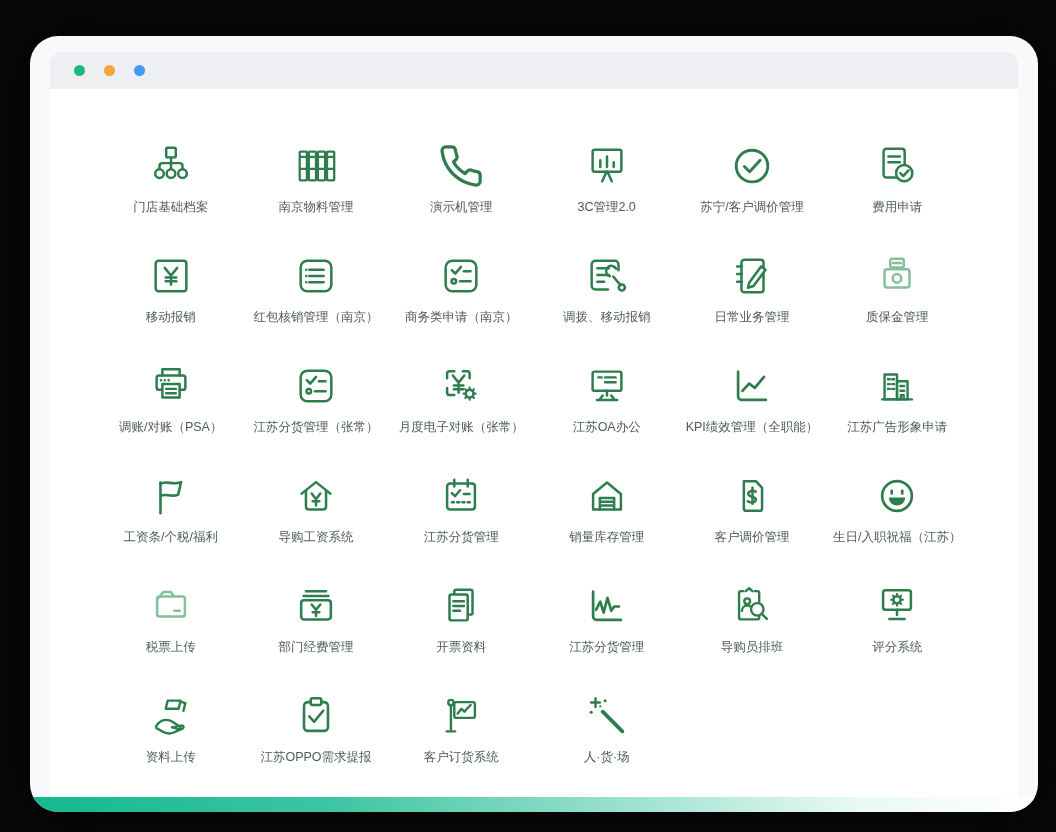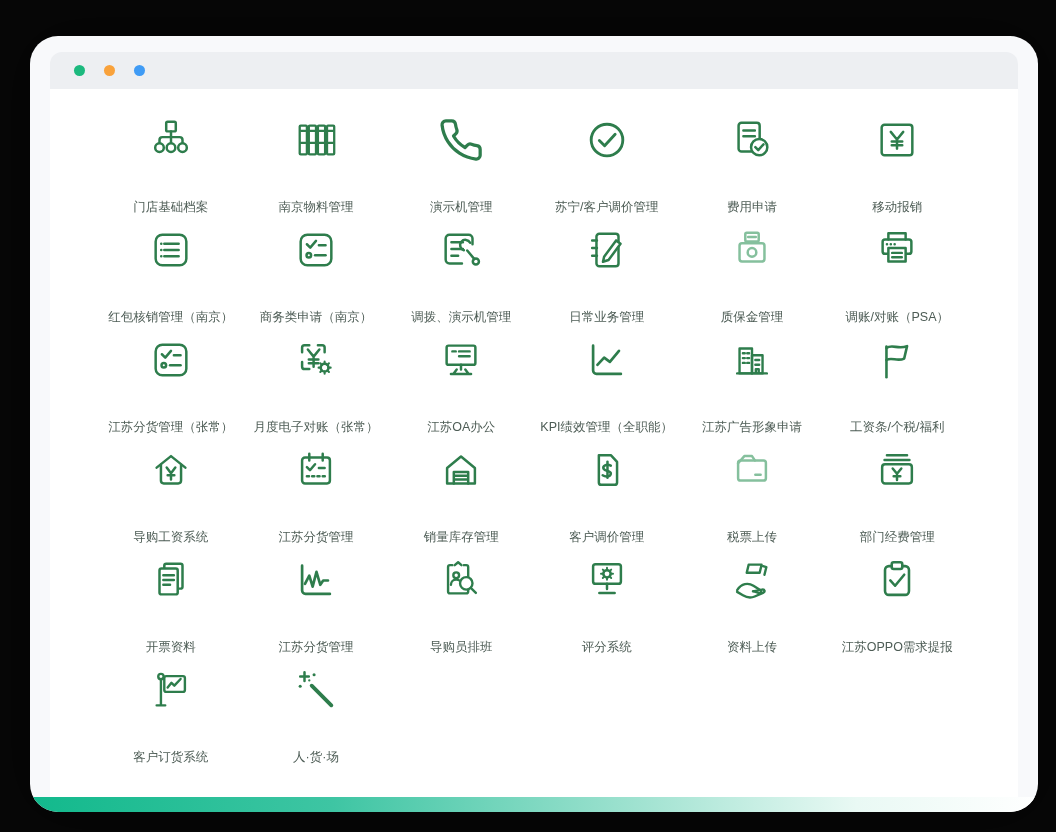--- a/index.html
+++ b/index.html
@@ -22,21 +22,21 @@
   .content{
     position:absolute;left:20px;top:53px;width:968px;height:715px;
     background:#ffffff;border-radius:0 0 4px 4px;
   }
   .grid{
     position:absolute;left:0;top:0;width:100%;height:100%;
     box-sizing:border-box;padding:16px 48px 0;
     display:grid;grid-template-columns:repeat(6,1fr);grid-auto-rows:110px;
   }
   .cell{
-    display:flex;flex-direction:column;align-items:center;justify-content:space-between;
+    display:flex;flex-direction:column;align-items:center;justify-content:flex-end;
     padding-top:12px;cursor:pointer;text-align:center;
   }
   .ic{width:46px;height:46px;color:#2e7d4c;flex:none;}
   .ic.light{color:#85c09d;}
   .lbl{
     margin-top:11px;font-size:12.5px;line-height:15px;color:#4d5c55;
     white-space:nowrap;
   }
   .accentbar{
     position:absolute;left:0;bottom:0;width:100%;height:15px;
@@ -361,20 +361,26 @@
           <div class="lbl">南京物料管理</div>
         </div>
         <div class="cell">
           <svg class="ic">
             <use href="#phone"></use>
           </svg>
           <div class="lbl">演示机管理</div>
         </div>
         <div class="cell">
           <svg class="ic">
+            <use href="#presentation-chart"></use>
+          </svg>
+          <div class="lbl">3C管理2.0</div>
+        </div>
+        <div class="cell">
+          <svg class="ic">
             <use href="#check-circle"></use>
           </svg>
           <div class="lbl">苏宁/客户调价管理</div>
         </div>
         <div class="cell">
           <svg class="ic">
             <use href="#doc-check"></use>
           </svg>
           <div class="lbl">费用申请</div>
         </div>
@@ -393,21 +399,21 @@
         <div class="cell">
           <svg class="ic">
             <use href="#checklist-square"></use>
           </svg>
           <div class="lbl">商务类申请（南京）</div>
         </div>
         <div class="cell">
           <svg class="ic">
             <use href="#doc-wrench"></use>
           </svg>
-          <div class="lbl">调拨、演示机管理</div>
+          <div class="lbl">调拨、移动报销</div>
         </div>
         <div class="cell">
           <svg class="ic">
             <use href="#notebook-pencil"></use>
           </svg>
           <div class="lbl">日常业务管理</div>
         </div>
         <div class="cell">
           <svg class="ic light">
             <use href="#cash-register"></use>
@@ -472,20 +478,26 @@
           <svg class="ic">
             <use href="#warehouse"></use>
           </svg>
           <div class="lbl">销量库存管理</div>
         </div>
         <div class="cell">
           <svg class="ic">
             <use href="#tag-dollar"></use>
           </svg>
           <div class="lbl">客户调价管理</div>
+        </div>
+        <div class="cell">
+          <svg class="ic">
+            <use href="#smiley"></use>
+          </svg>
+          <div class="lbl">生日/入职祝福（江苏）</div>
         </div>
         <div class="cell">
           <svg class="ic light">
             <use href="#folder-upload"></use>
           </svg>
           <div class="lbl">税票上传</div>
         </div>
         <div class="cell">
           <svg class="ic">
             <use href="#wallet-yen"></use>

